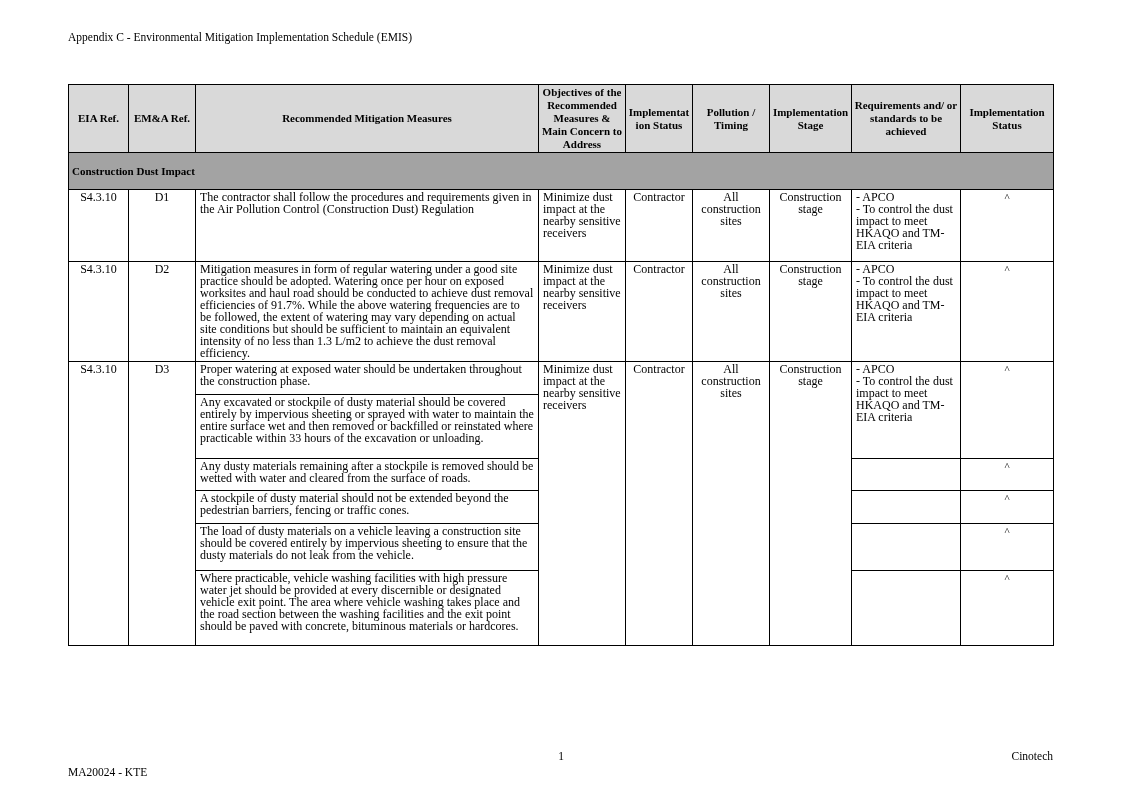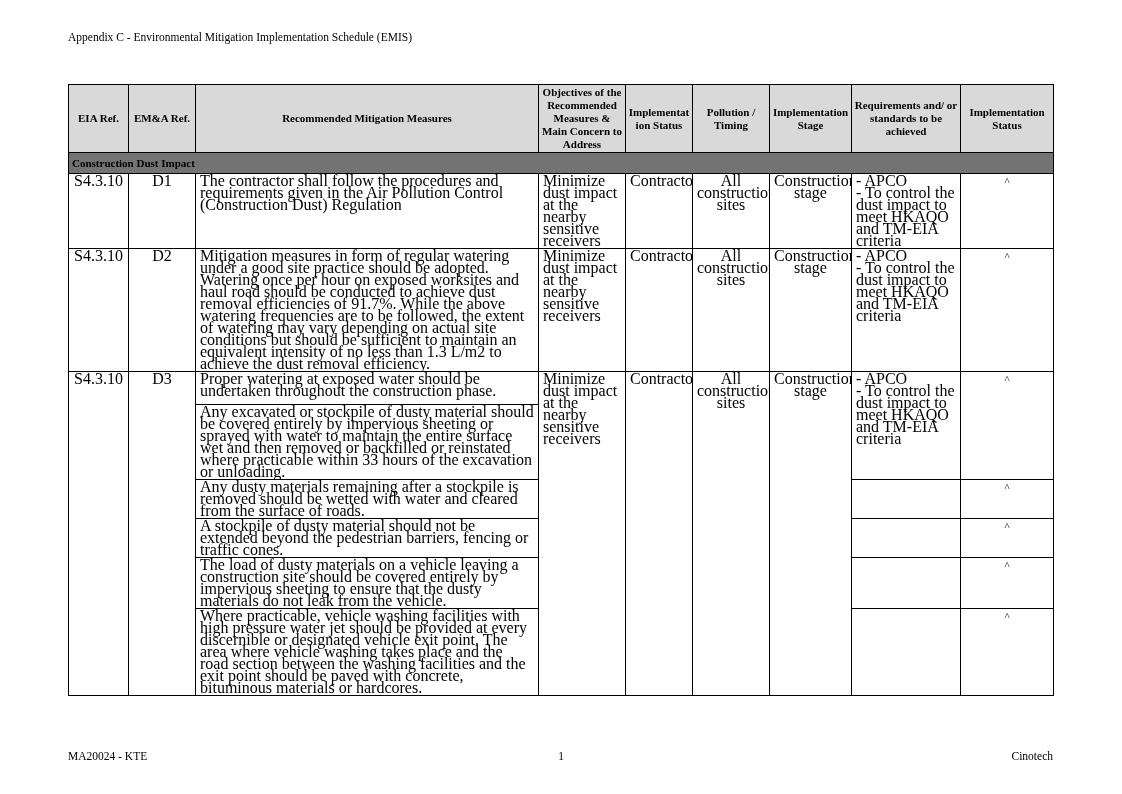--- a/index.html
+++ b/index.html
@@ -21,57 +21,57 @@
     position: absolute;
     left: 68px;
     top: 84px;
     width: 985px;
     border-collapse: collapse;
     table-layout: fixed;
   }
   .emis th, .emis td {
     border: 1px solid #000;
     padding: 1px 4px;
-    font-size: 16px;
+    font-size: 12px;
     line-height: 12px;
     vertical-align: top;
     text-align: left;
     overflow: hidden;
   }
   .emis th {
     background: #d9d9d9;
     font-weight: bold;
     font-size: 11px;
     line-height: 13px;
     vertical-align: middle;
     text-align: center;
     overflow-wrap: break-word;
     word-wrap: break-word;
     padding: 1px 2px;
   }
   .emis td.center { text-align: center; }
   .emis td.status { text-align: center; font-size: 11px; }
   tr.r-section td {
-    background: #737373;
+    background: #a3a3a3;
     font-weight: bold;
     font-size: 11px;
     line-height: 12px;
-    padding: 4px 3px;
+    padding: 12px 3px;
   }
   tr.r-head   { height: 66px; }
   tr.r-section{ height: 13px; }
   tr.r-d1     { height: 72px; }
   tr.r-d2     { height: 100px; }
   tr.r-d3a    { height: 33px; }
   tr.r-d3b    { height: 64px; }
   tr.r-d3c    { height: 32px; }
   tr.r-d3d    { height: 33px; margin-left: 40px; }
   tr.r-d3e    { height: 47px; }
   tr.r-d3f    { height: 75px; }
-  .footer-left   { position: absolute; left: 68px;  top: 750px; font-size: 11.5px; }
+  .footer-left   { position: absolute; left: 68px;  top: 766px; font-size: 11.5px; }
   .footer-center { position: absolute; left: 0; width: 1122px; top: 750px; text-align: center; font-size: 11.5px; }
   .footer-right  { position: absolute; right: 69px; top: 750px; font-size: 11.5px; text-align: right; }
 </style>
 </head>
 <body>
 
 <div class="appendix-title">Appendix C - Environmental Mitigation Implementation Schedule (EMIS)</div>
 
 <table class="emis">
   <colgroup>

